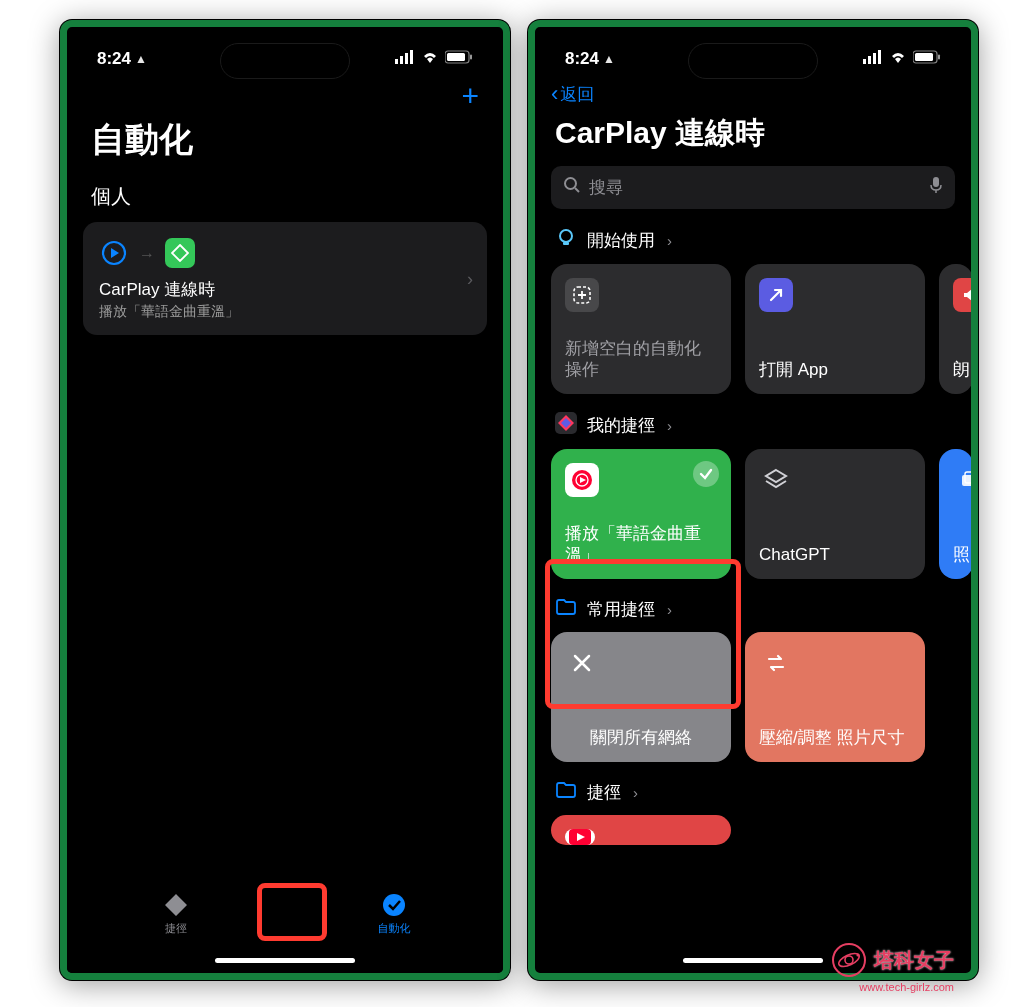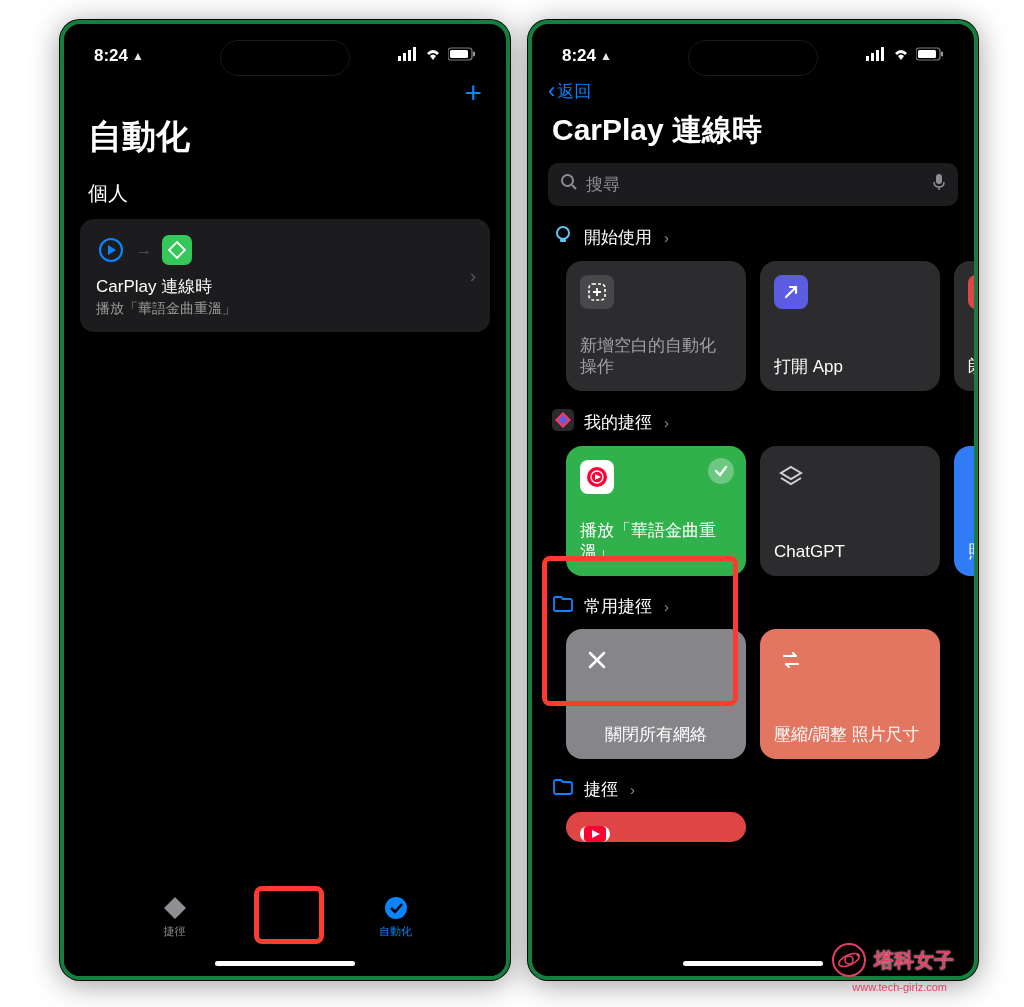--- a/index.html
+++ b/index.html
@@ -14,22 +14,22 @@
     position: relative;
     width: 1024px;
     height: 1007px;
   }
   .phone {
     position: absolute;
     width: 450px;
     height: 960px;
     top: 20px;
     background: #000;
-    border-radius: 20px;
-    border: 4px solid #15803d;
+    border-radius: 12px;
+    border: 7px solid #15803d;
     box-shadow: 0 0 0 1px #000, 0 4px 30px rgba(0,0,0,0.4);
     overflow: hidden;
     color: #fff;
   }
   .phone-left { left: 60px; }
   .phone-right { left: 528px; }
   .notch {
     position: absolute;
     top: 16px;
     left: 50%;
@@ -162,21 +162,21 @@
   .search-bar .mic { margin-left: auto; }
   .section-header {
     display: flex; align-items: center; gap: 10px;
     padding: 0 20px 10px 20px;
     font-size: 17px; font-weight: 500;
   }
   .section-header .chev { color: #8e8e93; font-size: 15px; margin-left: 2px; }
   .tile-row {
     display: flex;
     gap: 14px;
-    padding: 0 16px 18px 34px;
+    padding: 0 16px 18px 16px;
     overflow: hidden;
   }
   .tile {
     width: 180px;
     min-width: 180px;
     height: 130px;
     border-radius: 16px;
     padding: 14px;
     display: flex;
     flex-direction: column;
@@ -218,21 +218,21 @@
     display: flex;
     align-items: center;
     gap: 8px;
     color: #e63e62;
     font-size: 20px;
     font-weight: 700;
     z-index: 50;
     text-shadow: 0 0 2px #fff;
   }
   .watermark-sub {
-    position:absolute; right: 77px; bottom: 14px;
+    position:absolute; right: 70px; bottom: 14px;
     font-size: 11px; color: #e63e62; z-index:50;
   }
   .watermark-logo {
     width: 34px; height: 34px; border: 2px solid #e63e62; border-radius: 50%;
     display:flex; align-items:center; justify-content:center;
     position: relative;
   }
 </style>
 </head>
 <body>

